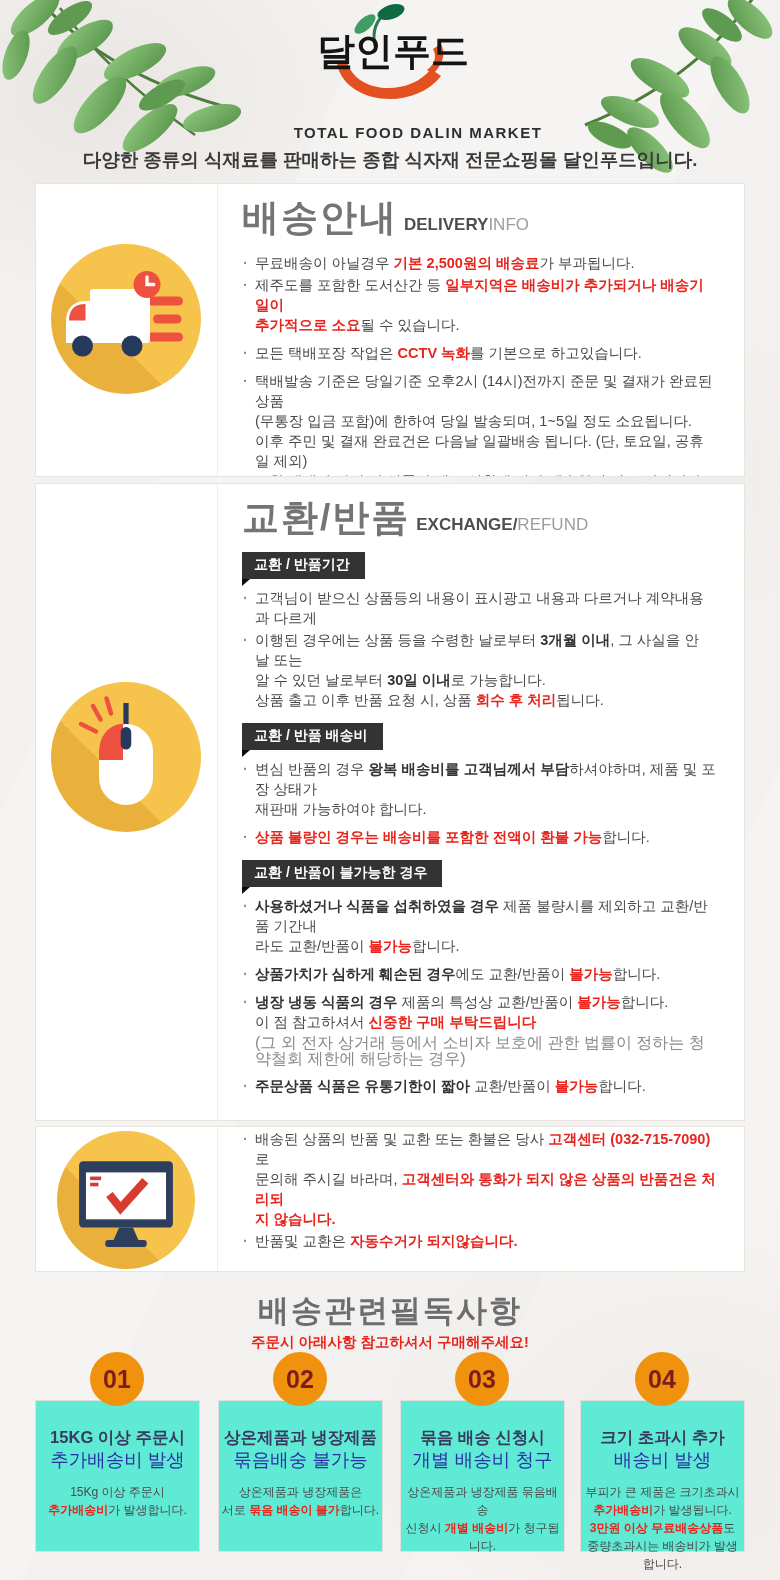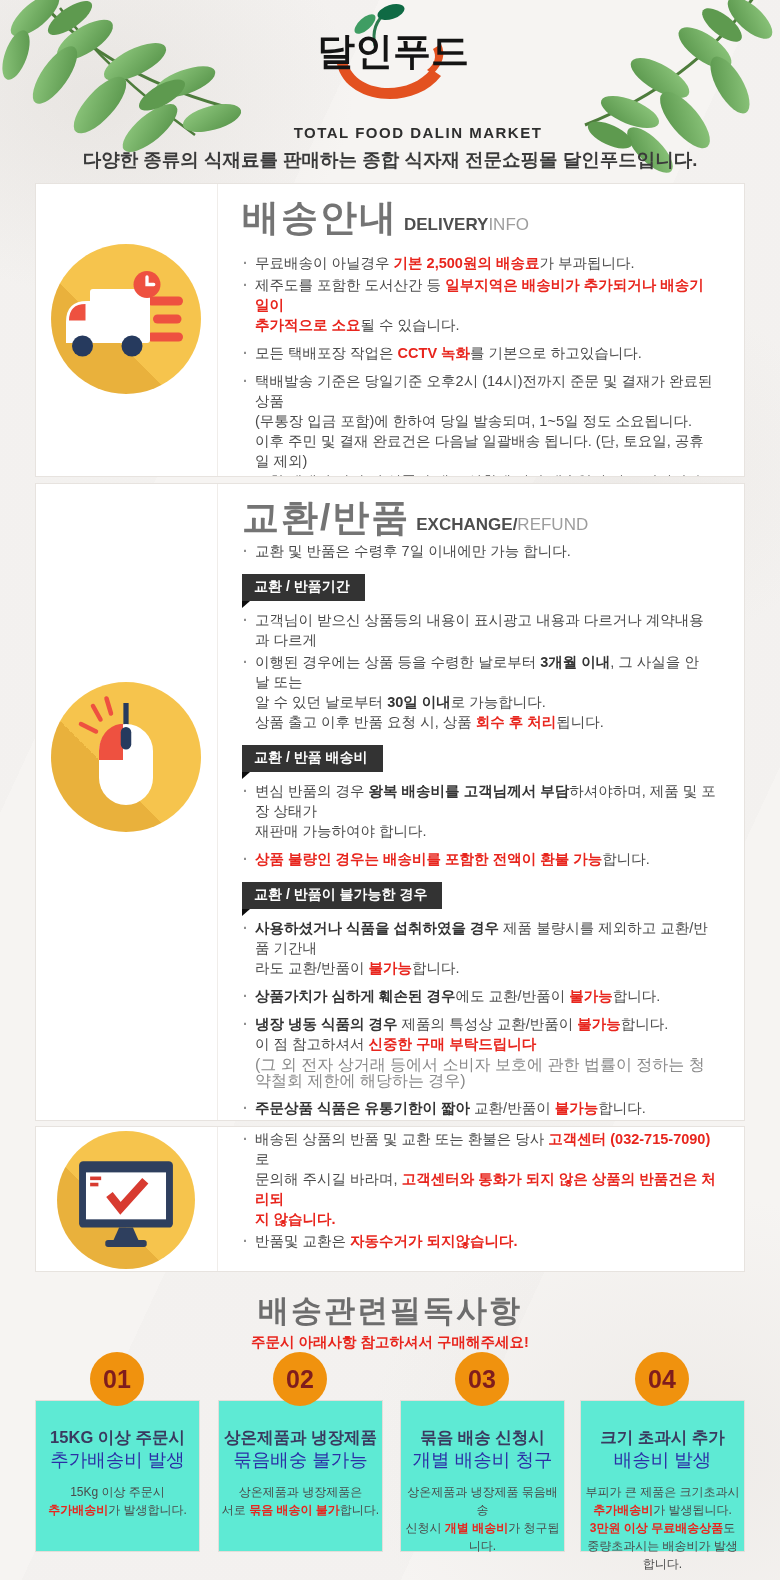--- a/index.html
+++ b/index.html
@@ -181,21 +181,20 @@
           <rect x="32" y="28" width="36" height="54" rx="18" fill="#fff"></rect>
           <path d="M48,28 L46,28 A16,18 0 0 0 32,46 L32,52 L48,52 Z" fill="#ee5140"></path>
           <rect x="46.5" y="30" width="7" height="15" rx="3.5" fill="#263a5e"></rect>
         </svg>
       </div>
     </div>
     <div class="content-col">
       <div class="sec-title">
         <span>교환/반품</span><span class="en-b">EXCHANGE/</span><span class="en-l">REFUND</span>
       </div>
-      <div class="b tight"><span>교환 및 반품은 수령후 7일 이내에만 가능 합니다.</span></div>
 
       <div><span class="tab">교환 / 반품기간</span></div>
       <div class="b tight"><span>고객님이 받으신 상품등의 내용이 표시광고 내용과 다르거나 계약내용과 다르게</span></div>
       <div class="b tight"><span>이행된 경우에는 상품 등을 수령한 날로부터 </span><span class="bold">3개월 이내</span><span>, 그 사실을 안 날 또는
 알 수 있던 날로부터 </span><span class="bold">30일 이내</span><span>로 가능합니다.
 상품 출고 이후 반품 요청 시, 상품 </span><span class="red">회수 후 처리</span><span>됩니다.</span></div>
 
       <div><span class="tab">교환 / 반품 배송비</span></div>
       <div class="b tight"><span>변심 반품의 경우 </span><span class="bold">왕복 배송비를 고객님께서 부담</span><span>하셔야하며, 제품 및 포장 상태가
 재판매 가능하여야 합니다.</span></div>

